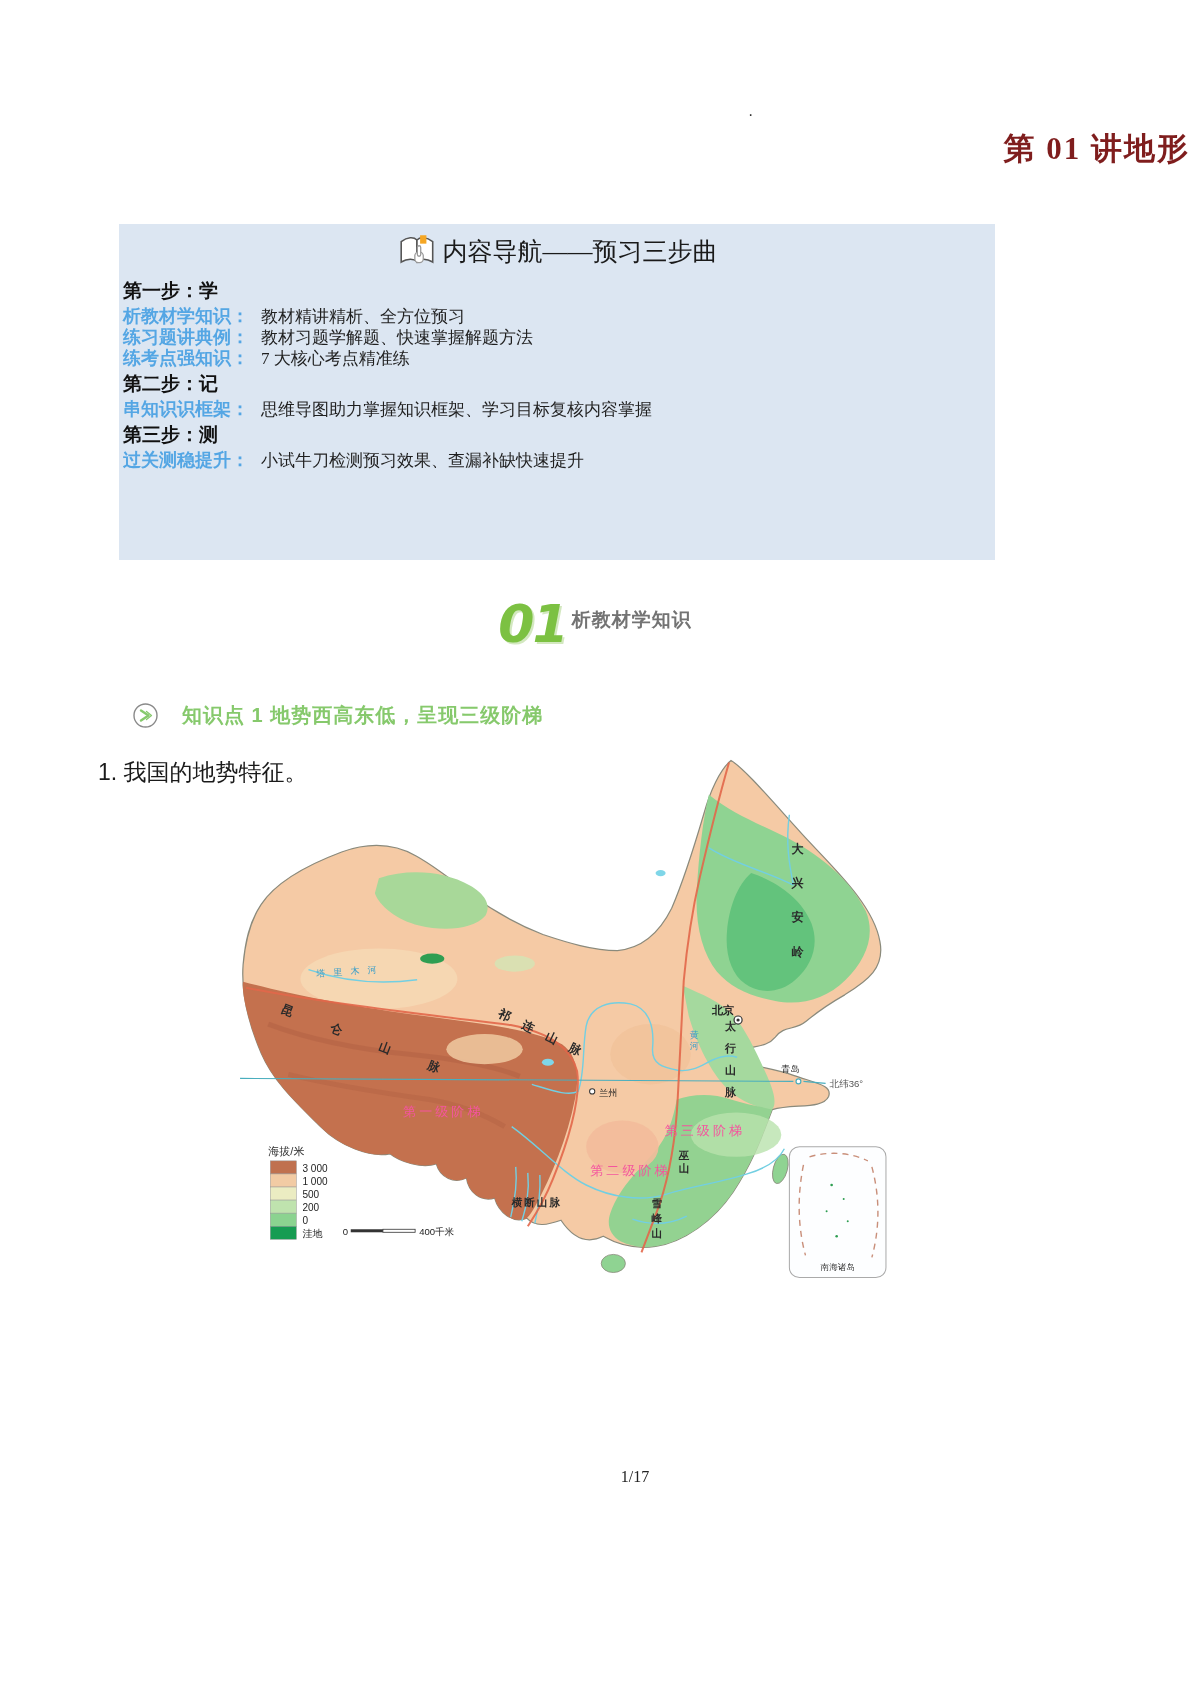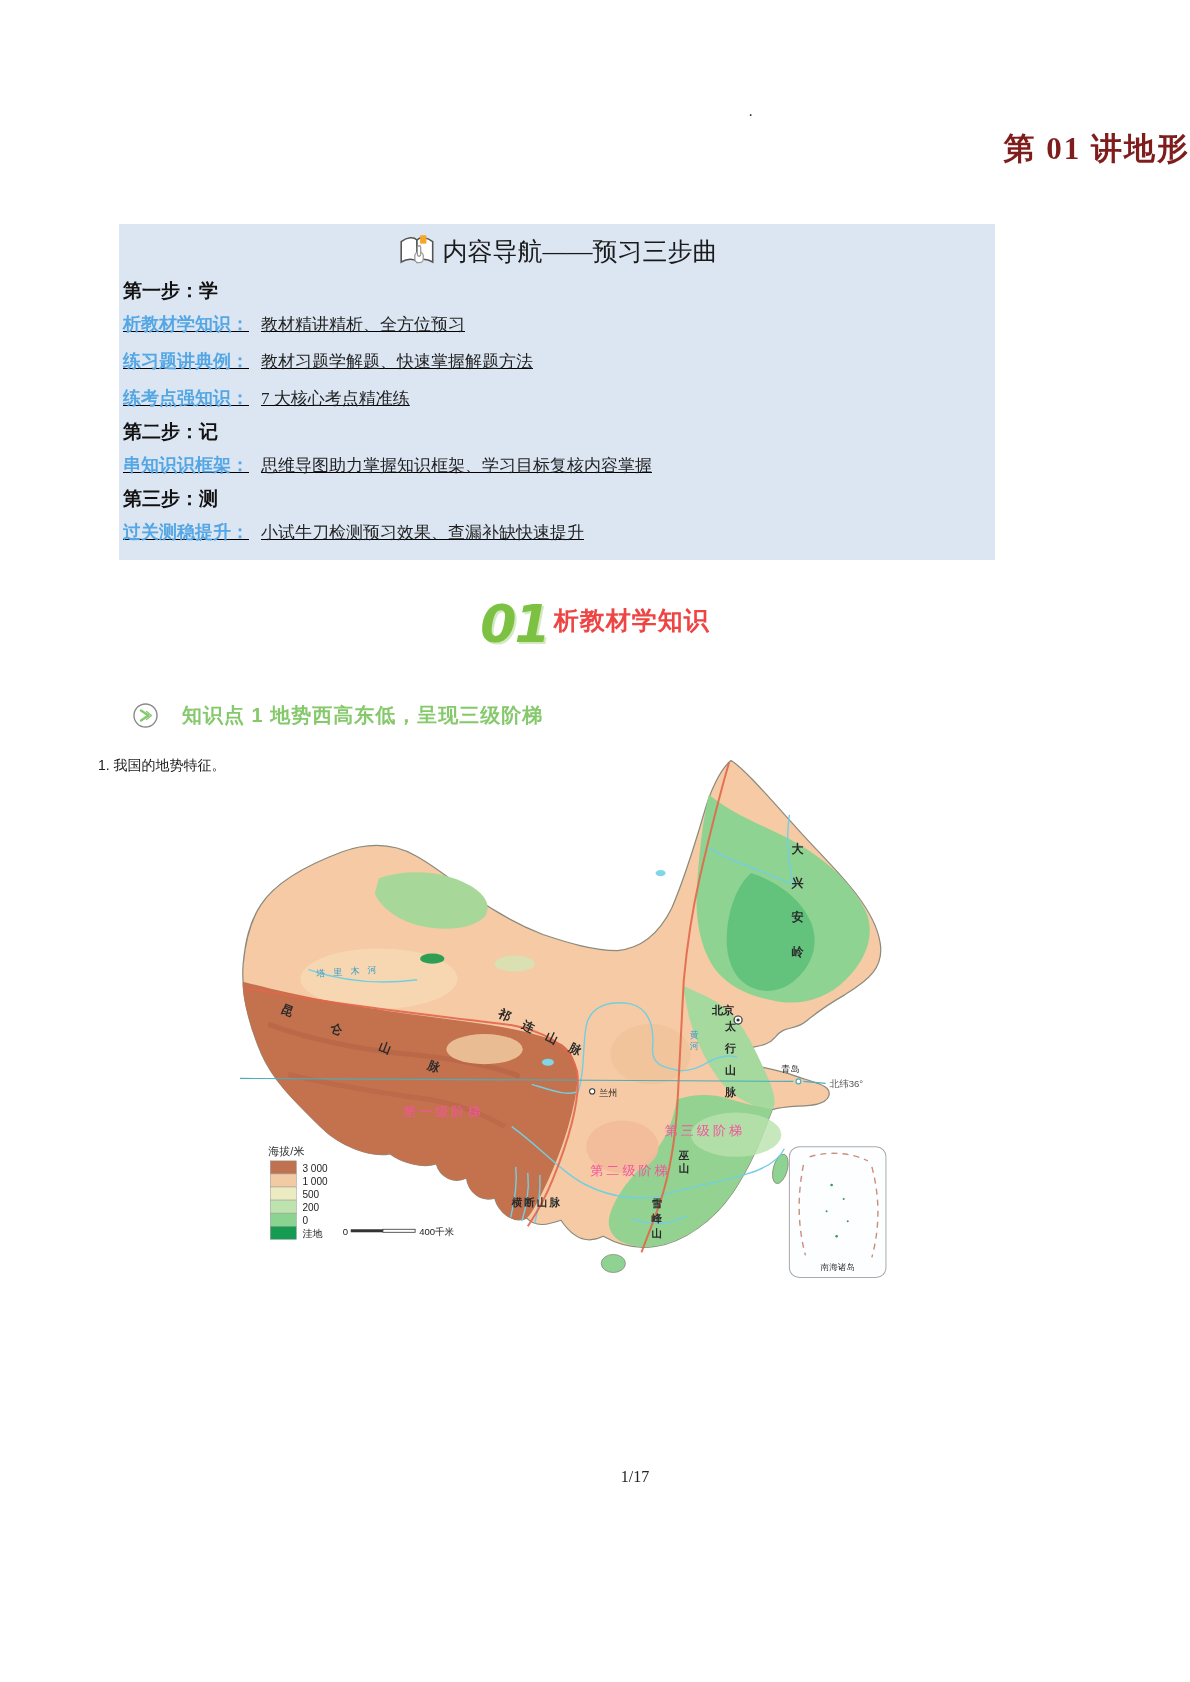--- a/index.html
+++ b/index.html
@@ -7,32 +7,32 @@
         font-family:"Liberation Sans","DejaVu Sans",sans-serif;overflow:hidden;}
   .doc-title{position:absolute;top:128px;left:0;width:100%;text-align:right;
              font-family:"Liberation Serif","DejaVu Serif",serif;font-weight:bold;
              font-size:31px;color:#7f1d1d;letter-spacing:2px;}
   .top-mark{position:absolute;left:748px;top:106px;font-size:16px;color:#333;}
   .nav-panel{position:absolute;left:119px;top:224px;width:876px;height:336px;background:#dce6f2;}
   .panel-header{display:flex;justify-content:center;align-items:center;gap:4px;padding-top:10px;
                 font-family:"Liberation Serif","DejaVu Serif",serif;font-size:25px;color:#1a1a1a;}
   .steps{padding:8px 0 0 4px;}
   .step-title{font-weight:bold;font-size:19px;color:#111;line-height:30px;}
-  .step-line{line-height:36px;white-space:nowrap;text-decoration:underline;}
+  .step-line{line-height:20px;white-space:nowrap;}
   .step-line .lbl{color:#54a6e4;font-weight:bold;font-size:18px;margin-right:12px;}
   .step-line .txt{color:#1f1f1f;font-size:17px;font-family:"Liberation Serif","DejaVu Serif",serif;}
   .section-heading{position:absolute;top:596px;left:0;width:100%;display:flex;
                    justify-content:center;align-items:center;}
   .sec-num{font-family:"DejaVu Sans","Liberation Sans",sans-serif;font-style:italic;font-weight:bold;
            font-size:52px;line-height:56px;color:#7cc142;letter-spacing:-2px;margin-right:5px;
            text-shadow:2px 2px 0 rgba(175,214,140,.55);}
-  .sec-title{font-weight:bold;font-size:25px;color:#ef4444;padding-bottom:8px;letter-spacing:1px;}
+  .sec-title{font-weight:bold;font-size:19px;color:#737373;padding-bottom:8px;letter-spacing:1px;}
   .kp-row{position:absolute;left:132px;top:702px;display:flex;align-items:center;gap:23px;}
   .kp-text{font-weight:bold;font-size:20px;color:#86c96c;letter-spacing:1px;}
-  .item1{position:absolute;left:98px;top:757px;font-size:14px;color:#1a1a1a;}
+  .item1{position:absolute;left:98px;top:757px;font-size:23px;color:#1a1a1a;}
   .china-map{position:absolute;left:228px;top:752px;width:664px;height:534px;}
   .page-number{position:absolute;top:1468px;left:0;width:100%;text-align:center;
                font-family:"Liberation Serif","DejaVu Serif",serif;font-size:16px;color:#222;margin-left:40px;}
   svg text{font-family:"Liberation Sans","DejaVu Sans",sans-serif;}
 </style>
 </head>
 <body>
 
 <div class="page">
 

